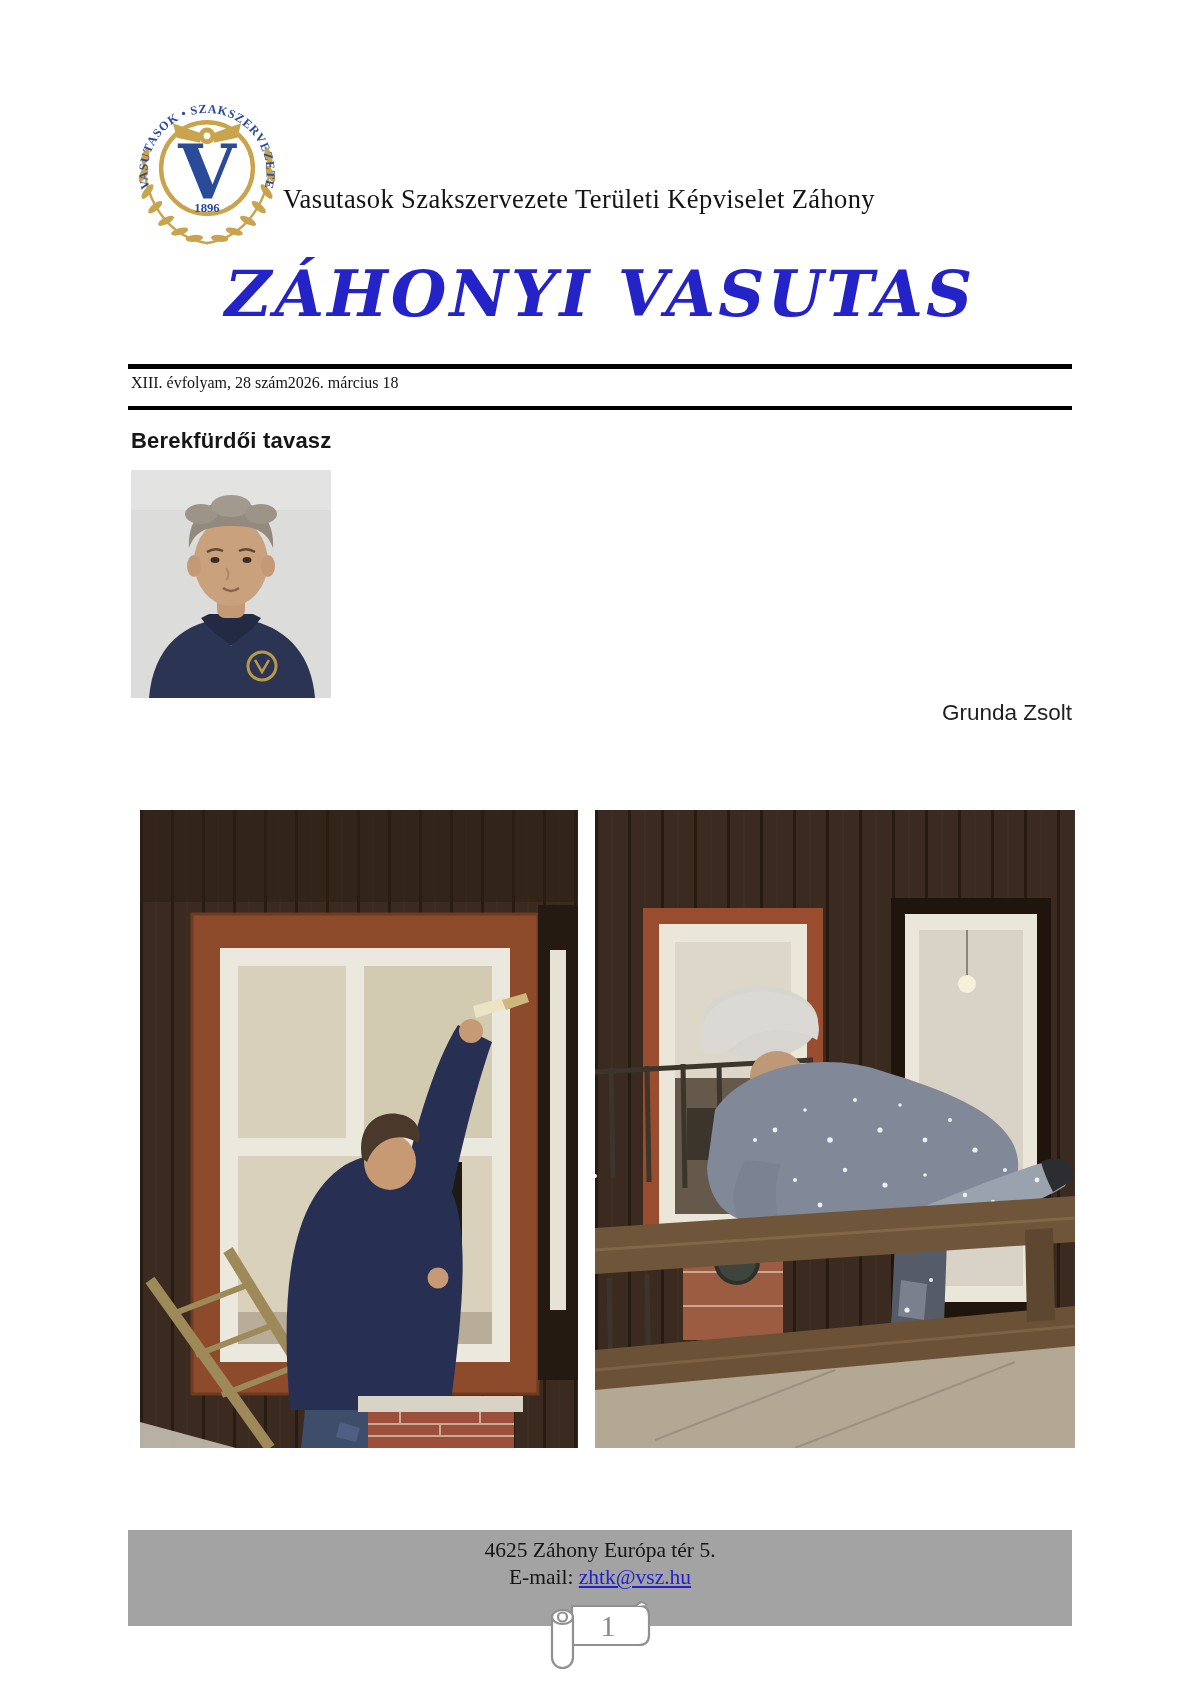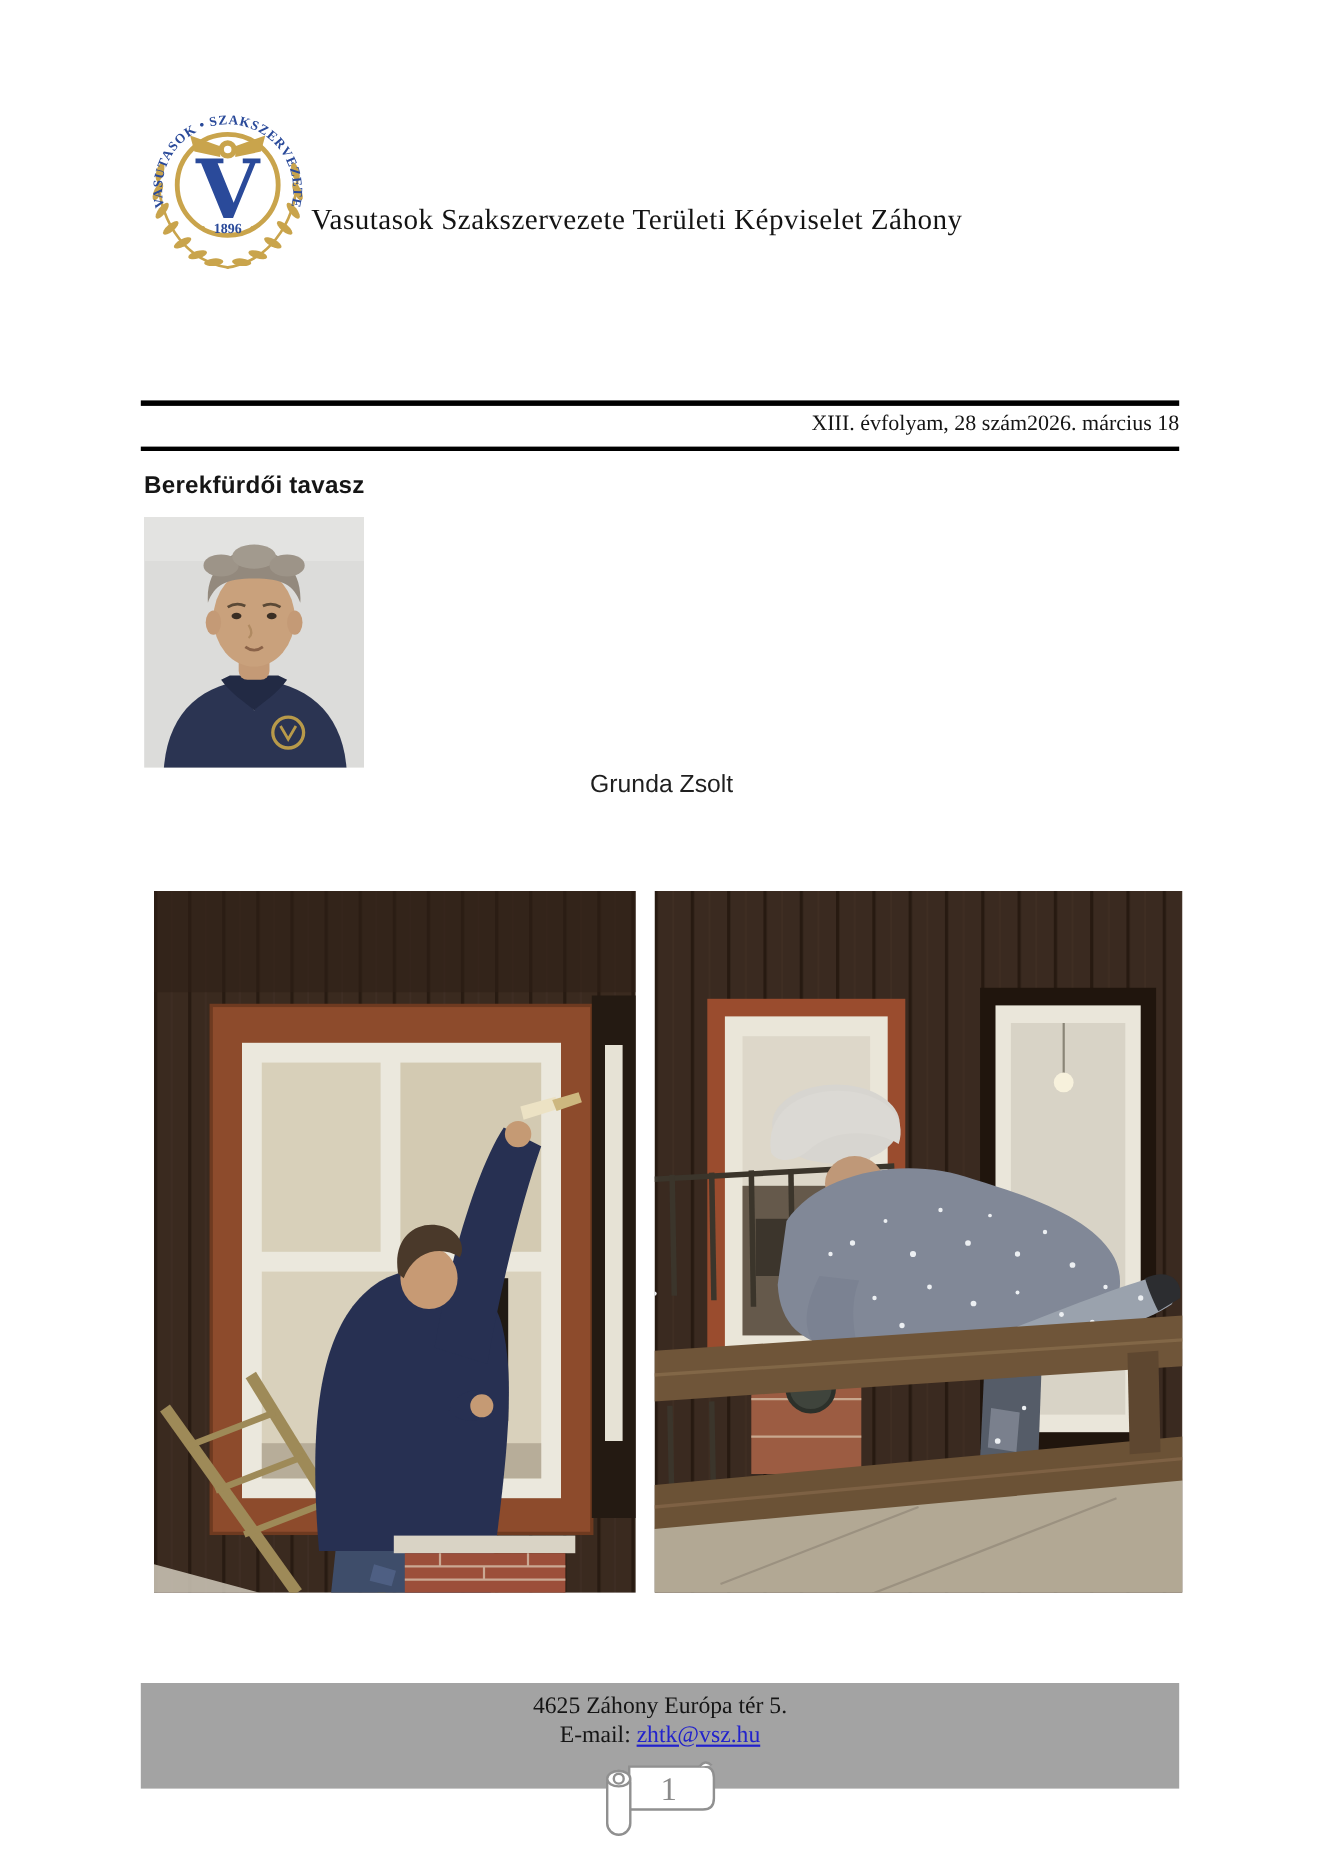--- a/index.html
+++ b/index.html
@@ -20,38 +20,38 @@
     position:absolute; left:128px; top:244px; width:944px; height:104px;
     text-align:center; font-family:"DejaVu Serif", serif;
     font-style:italic; font-weight:bold; font-size:64px; line-height:100px;
     color:#2323c8; letter-spacing:3px; white-space:nowrap;
   }
   .rule { position:absolute; left:128px; width:944px; background:#000; }
   .rule-top    { top:364px; height:5px; }
   .rule-bottom { top:406px; height:4px; }
   .issue-row {
     position:absolute; left:131px; top:374px; width:941px;
-    display:flex; justify-content:flex-end; align-items:baseline;
-    font-size:20px; color:#141414;
+    display:flex; justify-content:flex-start; align-items:baseline;
+    font-size:16px; color:#141414;
   }
   
   .article { position:absolute; left:131px; top:428px; width:941px; }
   .article h1 {
     font-family:"Liberation Sans", sans-serif; font-weight:bold;
     font-size:22px; color:#161616; margin-bottom:16px; letter-spacing:.2px;
   }
   .article-body { display:flex; gap:15px; }
   .portrait { flex:none; width:200px; height:228px; }
   .paragraphs {
     flex:1; font-family:"Liberation Sans", sans-serif; font-size:22.5px;
     line-height:1.315; color:#1f1f1f; text-align:justify; text-justify:inter-word;
   }
   .paragraphs p { margin-bottom:13px; }
   .byline {
-    margin-top:2px; text-align:center;
+    margin-top:2px; text-align:right;
     font-family:"Liberation Sans", sans-serif; font-size:22.5px; color:#1f1f1f;
   }
   
   .photos { position:absolute; left:140px; top:810px; width:935px; height:638px; }
   .photo-left  { position:absolute; left:0;     top:0; width:438px; height:638px; }
   .photo-right { position:absolute; left:455px; top:0; width:480px; height:638px; }
   
   .footer-bar {
     position:absolute; left:128px; top:1530px; width:944px; height:96px;
     background:#a3a3a3; text-align:center; padding-top:7px;
@@ -136,20 +136,21 @@
       <circle cx="85" cy="87" r="3.5" fill="#ffffff"></circle>
     </g>
 
     <circle cx="62" cy="160" r="1.8" fill="#c9a44c"></circle>
     <circle cx="108" cy="160" r="1.8" fill="#c9a44c"></circle>
     <text x="85" y="165" text-anchor="middle" font-family="Liberation Serif, serif" font-size="13" font-weight="bold" fill="#2a4a9a">1896</text>
   </svg>
 
   <div class="org-line">Vasutasok Szakszervezete Területi Képviselet Záhony</div>
 
+  <div class="masthead-title">ZÁHONYI VASUTAS</div>
 
   <div class="rule rule-top"></div>
   <div class="issue-row">
     <span>XIII. évfolyam, 28 szám</span>
     <span>2026. március 18</span>
   </div>
   <div class="rule rule-bottom"></div>
 
   <div class="article">
     <h1>Berekfürdői tavasz</h1>

